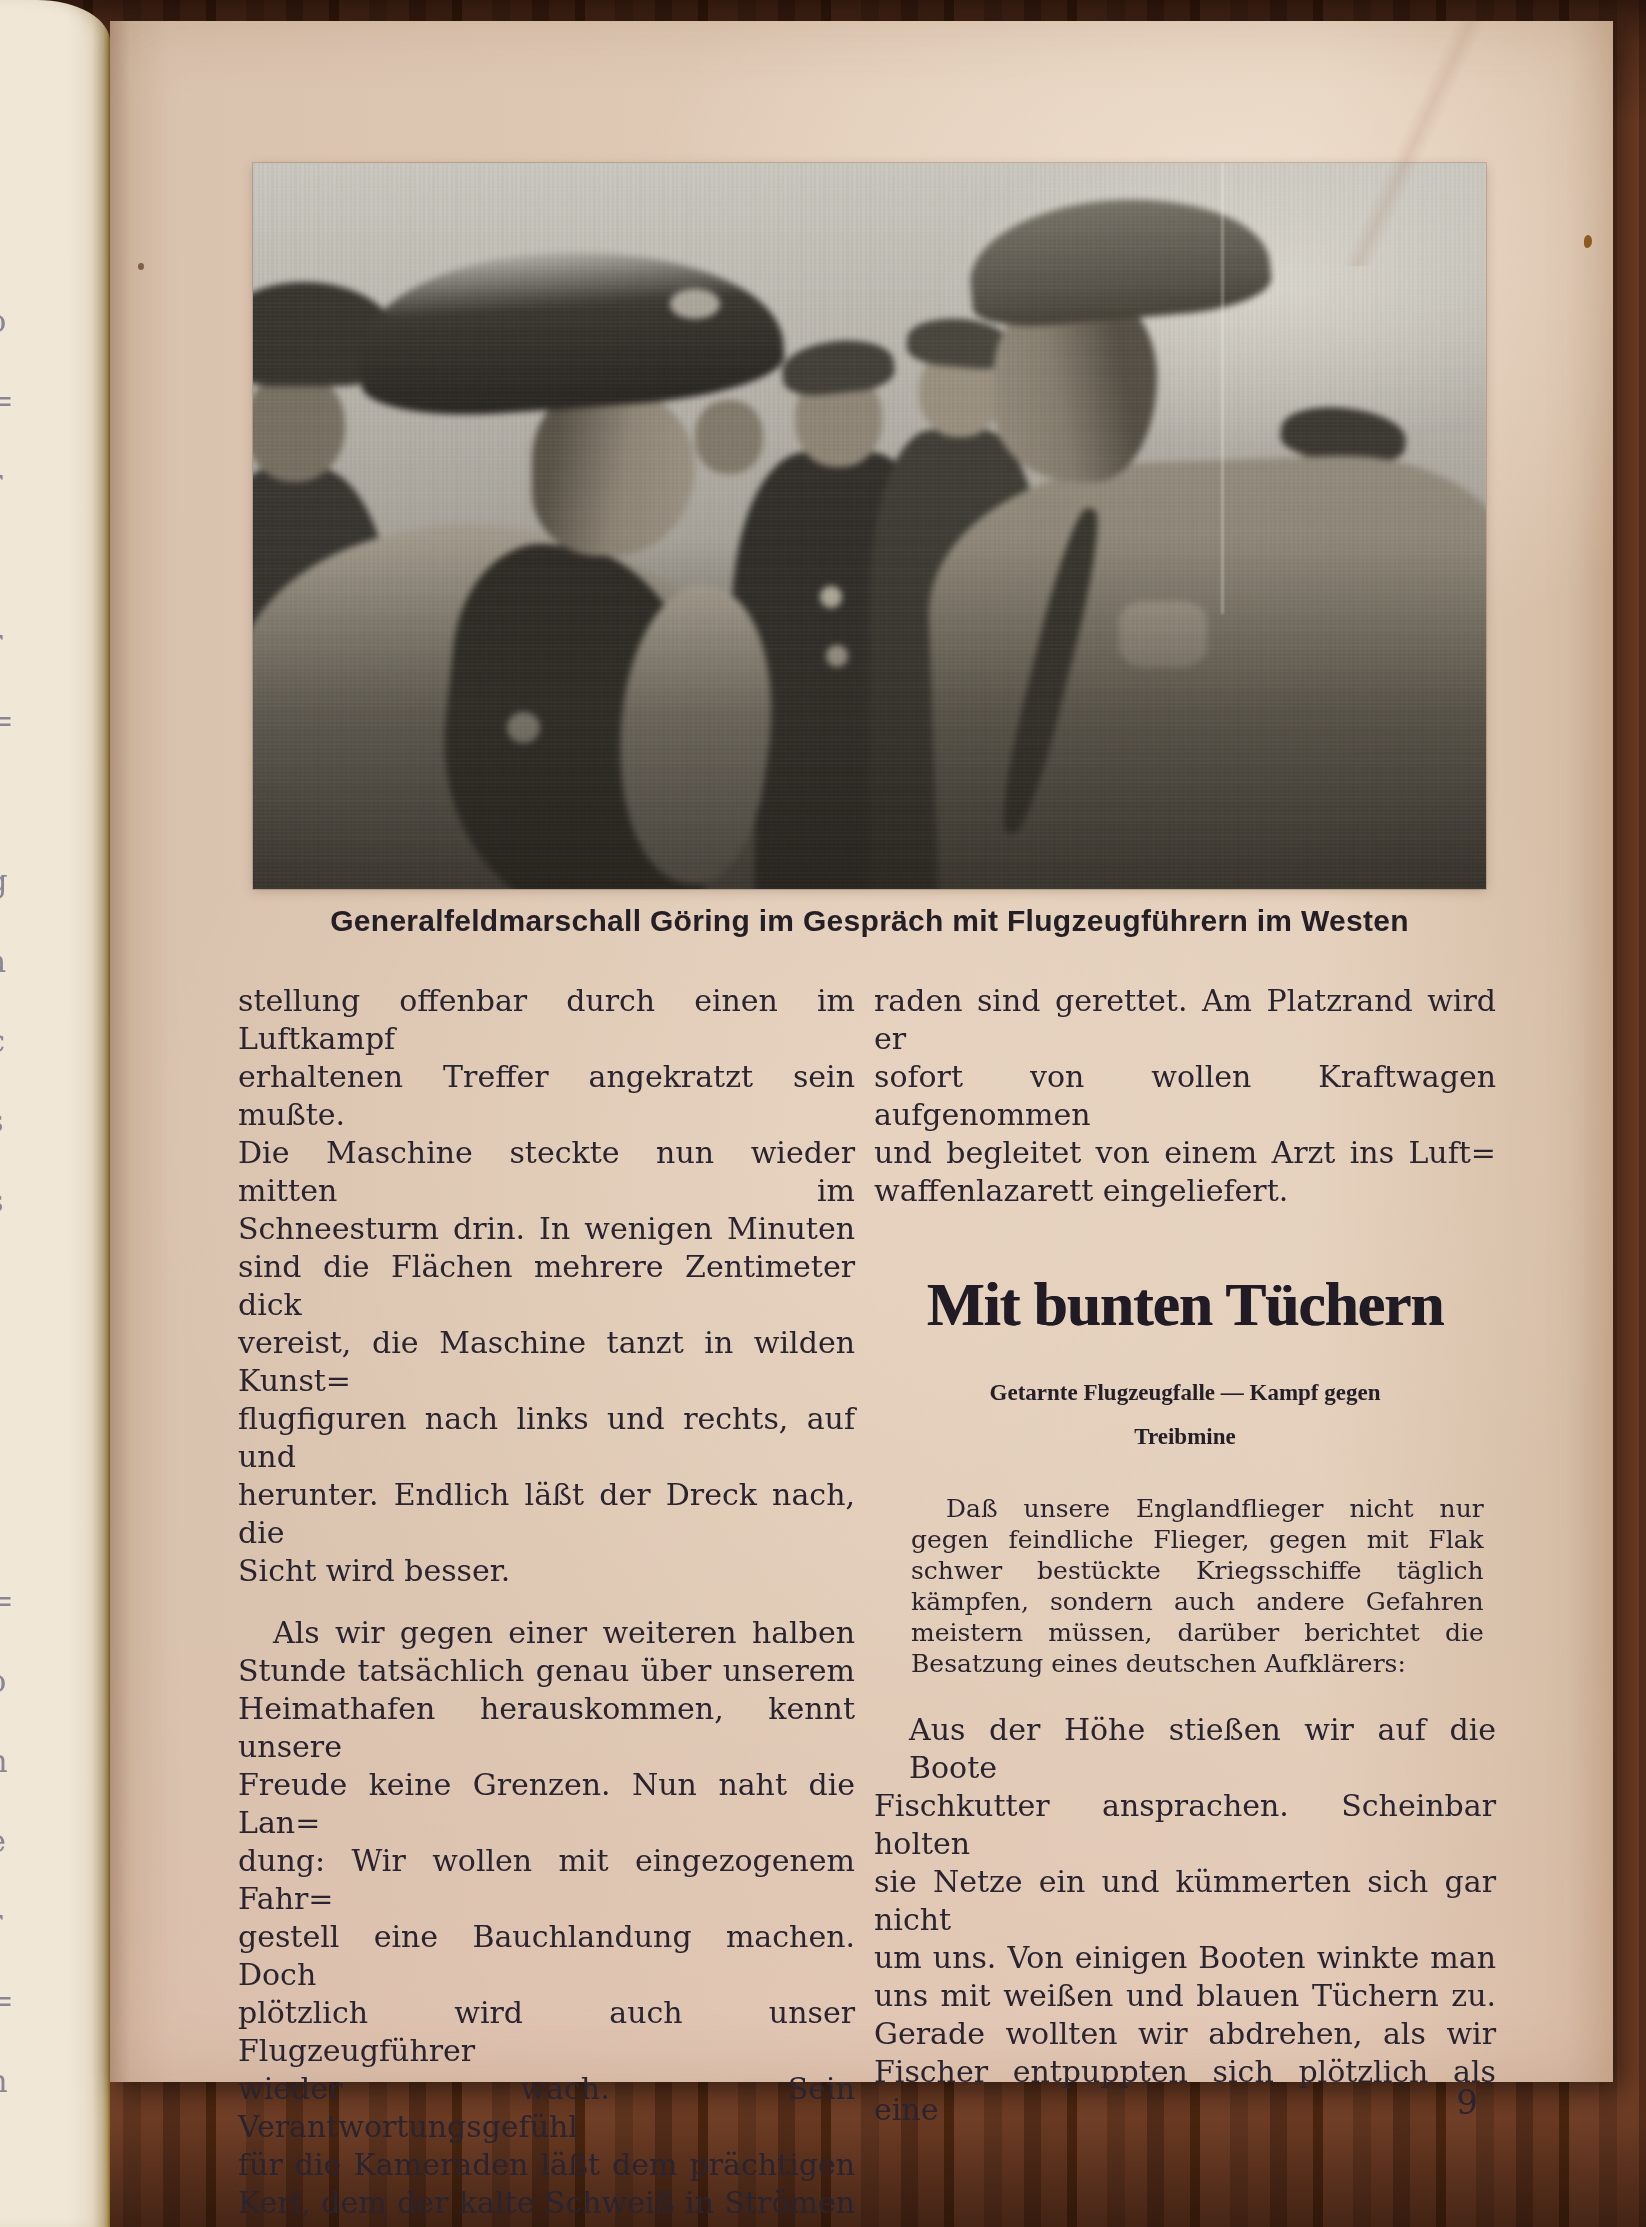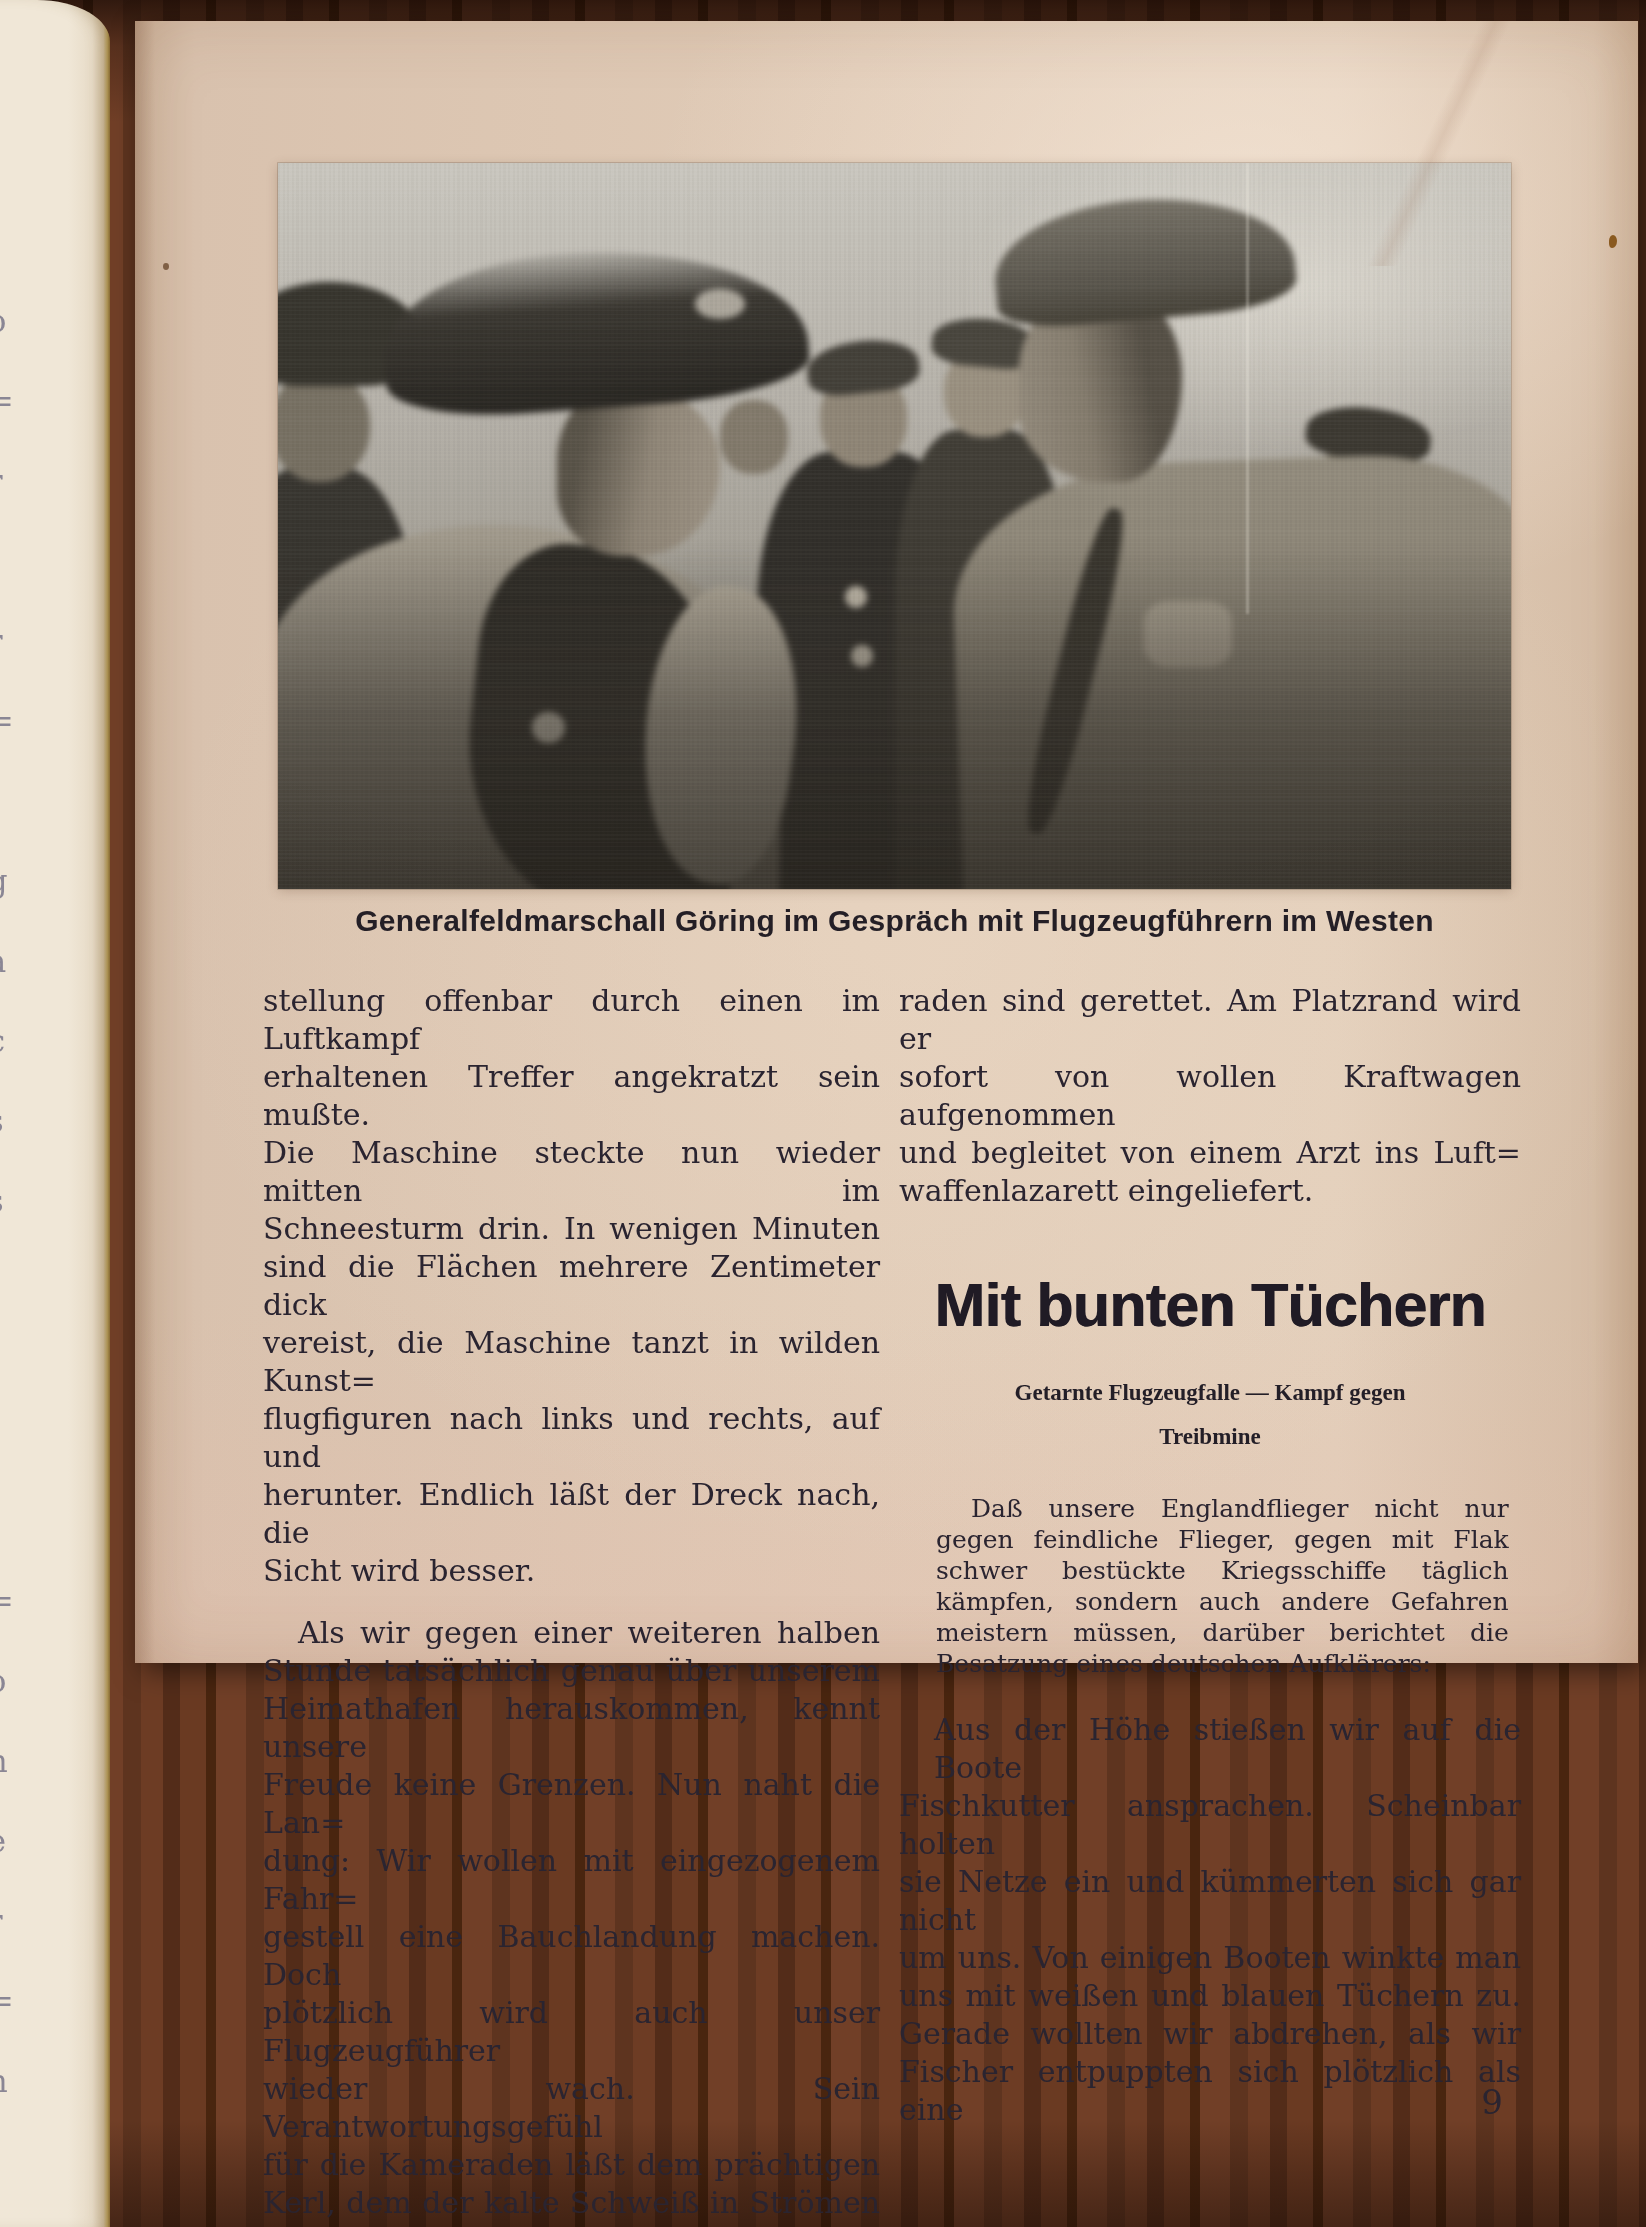--- a/index.html
+++ b/index.html
@@ -16,29 +16,29 @@
   
   .under-page{position:absolute;left:0;top:0;width:110px;height:2227px;
     background:linear-gradient(90deg,#f0e7d7 0 62%, #e7dbc7 84%, #d3c2a6 94%, #c0a866 97.5%, #8f7036 100%);
     border-top-right-radius:73px 42px;
     box-shadow:inset -15.3px 0 18.4px -10.7px rgba(125,95,45,.45);
     overflow:hidden;}
   .frag{display:block;height:80px;font-size:31px;line-height:35px;
     color:rgba(64,64,100,.58);margin-left:-12.3px;font-family:"DejaVu Serif",serif;}
   .fragments{padding-top:224px;}
   
-  .page{position:absolute;left:110px;top:21.4px;width:1503px;height:1642px;
+  .page{position:absolute;left:110px;top:21.4px;width:1503px;height:2061px;
     background:
       linear-gradient(90deg, rgba(95,55,30,.22) 0, rgba(0,0,0,0) 20px),
       radial-gradient(957px 689px at 74% 11%, rgba(248,234,220,.6), rgba(248,234,220,0) 62%),
       radial-gradient(1149px 957px at 52% 55%, rgba(241,223,203,.38), rgba(241,223,203,0) 66%),
       linear-gradient(0deg, rgba(228,180,165,.22), rgba(0,0,0,0) 22%),
       linear-gradient(90deg,#cdb49d 0,#d9c2ae 4%,#e0cbb7 48%,#e3cfbb 80%,#d6bea7 97%,#c9ad92 100%),
       #dcc6b2;
-    box-shadow:7.7px 7.7px 26px rgba(0,0,0,.5), inset 0 0 69px rgba(125,75,45,.18);margin-left:25px;}
+    box-shadow:7.7px 7.7px 26px rgba(0,0,0,.5), inset 0 0 69px rgba(125,75,45,.18);}
   .page-crease{position:absolute;right:0;top:0;width:398px;height:245px;pointer-events:none;
     background:linear-gradient(115deg, rgba(0,0,0,0) 47%, rgba(155,115,90,.16) 50%, rgba(0,0,0,0) 53%);}
   .speck1{position:absolute;left:1474px;top:214px;width:8.4px;height:12.3px;border-radius:50% 50% 60% 40%;
     background:#8a5a20;}
   .speck2{position:absolute;left:27.6px;top:242px;width:6.1px;height:6.9px;border-radius:50%;
     background:#6b4a2e;opacity:.8;}
   
   .photo{position:absolute;left:143px;top:142px;width:1233px;height:726px;overflow:hidden;
     background:linear-gradient(180deg,#c6c4bd 0%,#b3b0a9 35%,#9b988f 68%,#84817a 100%);
     box-shadow:0 0 0 0.8px rgba(70,55,40,.25), 0 3.1px 10.7px rgba(90,60,35,.25);}
@@ -105,21 +105,21 @@
   
   .col{position:absolute;top:961px;color:#2a2430;}
   .col.left{left:128px;width:617px;}
   .col.right{left:764px;width:622px;}
   .line{font-family:"DejaVu Serif", serif;font-size:30px;line-height:38px;
     text-align:justify;text-align-last:justify;white-space:normal;}
   .line.last{text-align-last:left;}
   .line.indent{padding-left:35px;}
   .para{margin:0 0 24px 0;}
   .para:last-child{margin-bottom:0;}
-  .headline{margin:60px 0 0 0;text-align:center;font-family:Liberation Sans, sans-serif;
+  .headline{margin:60px 0 0 0;text-align:center;font-family:Liberation Serif, serif;
     font-weight:bold;font-size:61px;line-height:70px;letter-spacing:-0.8px;color:#201b25;
     text-shadow:0.8px 0 0 #201b25;}
   .subhead{margin-top:31px;text-align:center;font-family:"Liberation Serif", serif;
     font-weight:bold;font-size:23px;line-height:44px;color:#231e27;}
   .para.intro{margin:34px 12.3px 0 37px;}
   .intro .line{font-size:25px;line-height:31px;}
   .para.body-para{margin-top:32px;}
   .page-number{position:absolute;left:1334px;top:2061px;width:46px;text-align:center;
     font-family:"DejaVu Serif", serif;font-size:34px;color:#2a2430;}
 </style>

